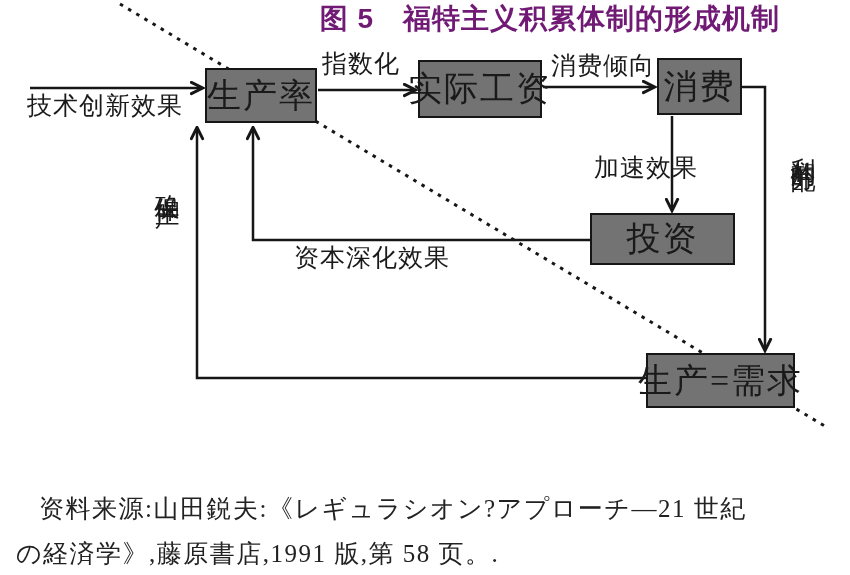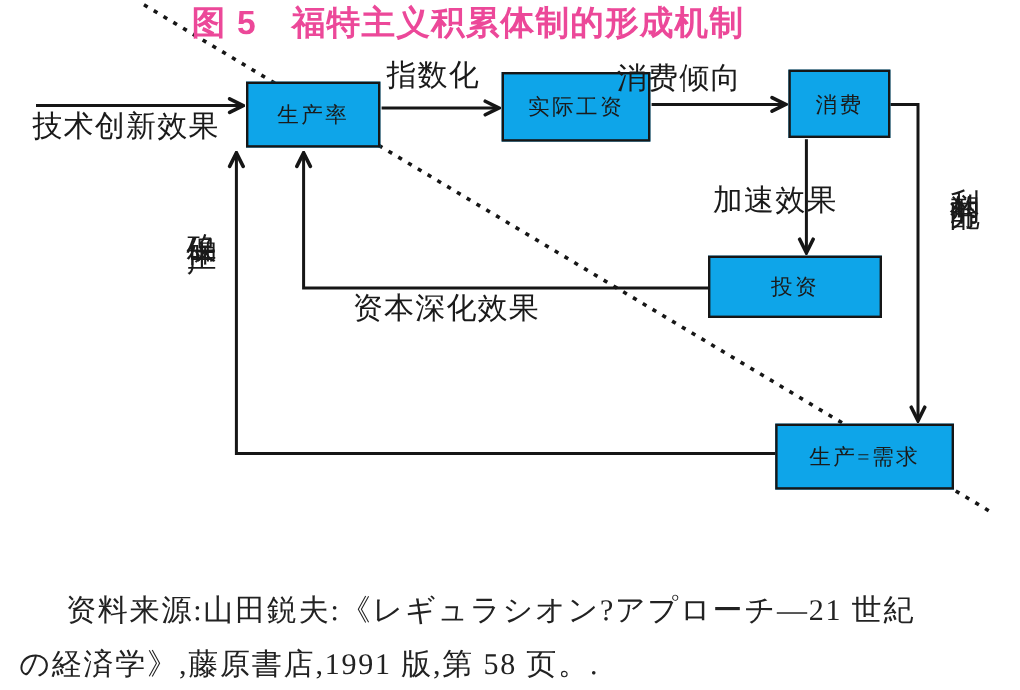--- a/index.html
+++ b/index.html
@@ -8,60 +8,60 @@
     position:relative;
     width:850px; height:575px;
     background:#ffffff;
     overflow:hidden;
     font-family:"Liberation Serif","DejaVu Serif",serif;
     color:#1a1a1a;
   }
   #diagram-svg { position:absolute; left:0; top:0; z-index:1; }
   .node {
     position:absolute; z-index:2;
-    background:#0ea5e9;
+    background:#737373;
     border:2.5px solid #161616;
     display:flex; align-items:center; justify-content:center;
-    font-size:18px; letter-spacing:2px;
+    font-size:34px; letter-spacing:2px;
     white-space:nowrap;
   }
   .lbl {
     position:absolute; z-index:3;
     font-size:25px; letter-spacing:1px;
     white-space:nowrap; line-height:1.1;
   }
   .lbl-vert {
     writing-mode:vertical-rl; text-orientation:upright;
     letter-spacing:3px;
   }
   .caption {
     position:absolute; z-index:3;
     left:0; top:434; width:780;
-    width:780px; text-align:center;
+    width:780px; text-align:right;
     font-family:"Liberation Sans","DejaVu Sans",sans-serif;
     font-weight:700; font-size:28px; letter-spacing:1px;
-    color:#ec4899;
+    color:#701a75;
   }
   .src-line {
     position:absolute; z-index:3;
     font-size:25px; letter-spacing:1.5px; color:#222;
     white-space:nowrap;
   }
-  #source-line1 { left:55px; top:492px; }
+  #source-line1 { left:39px; top:492px; }
   #source-line2 { left:16px; top:537px; }
   
   #node-productivity      { left:205px; top:68px;  width:112px; height:55px; }
   #node-real-wages        { left:418px; top:60px;  width:124px; height:58px; }
   #node-consumption       { left:657px; top:58px;  width:85px;  height:57px; }
   #node-investment        { left:590px; top:213px; width:145px; height:52px; }
   #node-production-demand { left:646px; top:353px; width:149px; height:55px; }
   
   #lbl-tech-innovation        { left:27px;  top:92px;  }
   #lbl-indexation             { left:322px; top:50px;  }
-  #lbl-consumption-propensity { left:514px; top:52px;  }
+  #lbl-consumption-propensity { left:551px; top:52px;  }
   #lbl-acceleration           { left:594px; top:154px;text-align:center; }
   #lbl-capital-deepening      { left:294px; top:244px; }
   #lbl-increasing-returns     { left:295px; top:322px; }
   #lbl-profit-distribution    { left:789px; top:137px; height:160px; }
   #lbl-ensure-production      { left:153px; top:175px; height:130px; }
 </style>
 </head>
 <body>
 
 <div id="figure">

